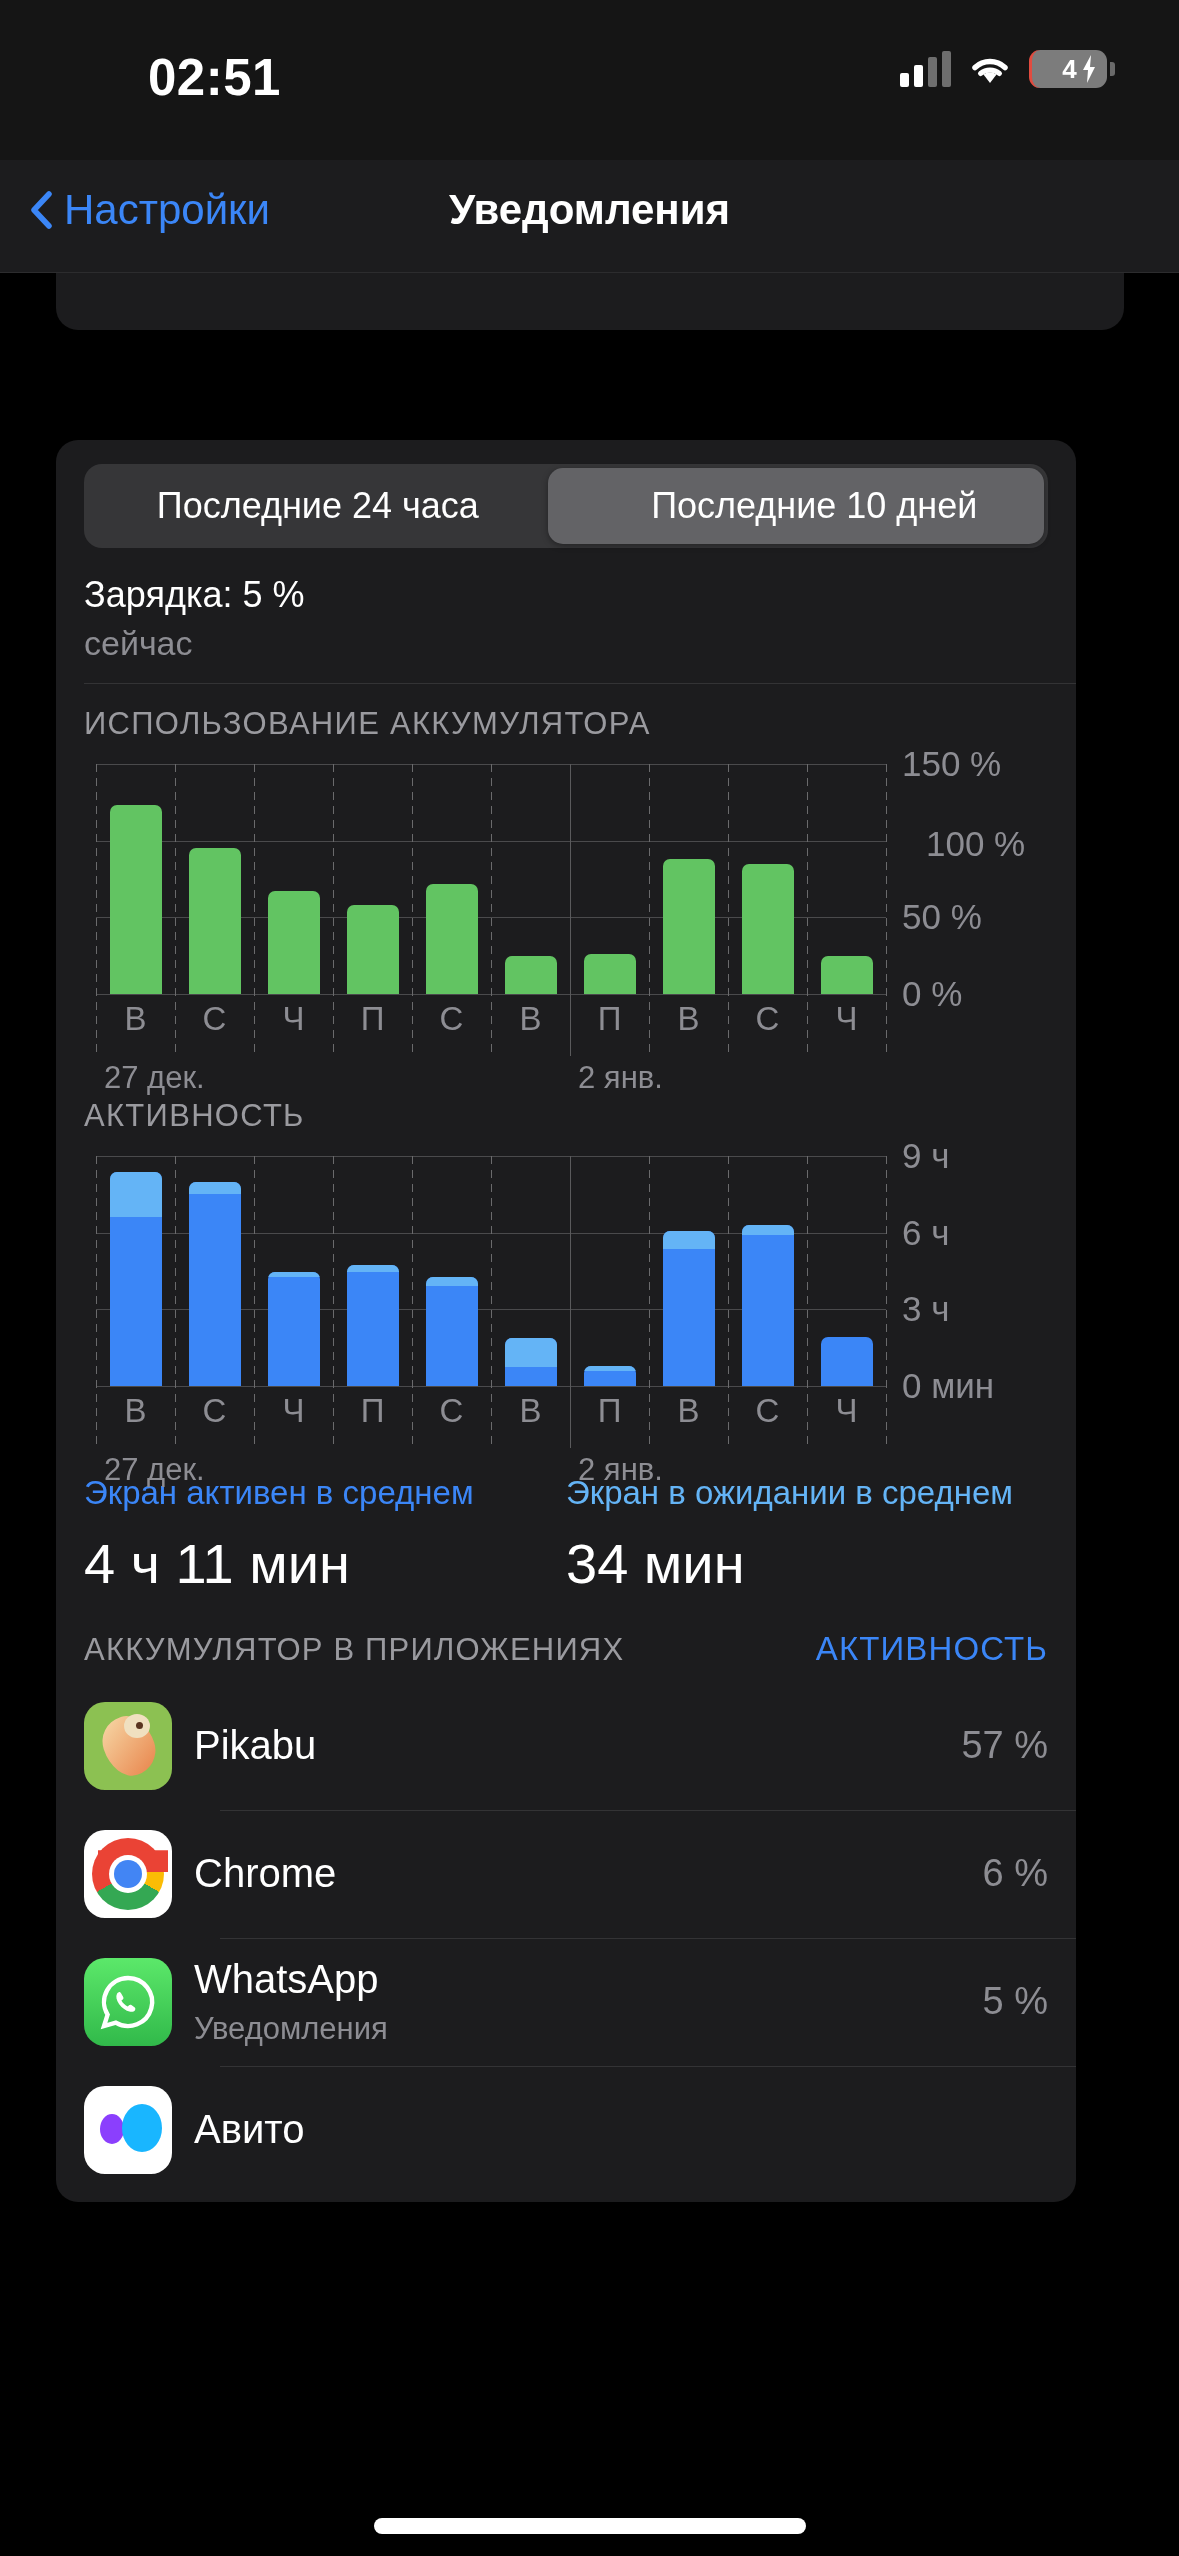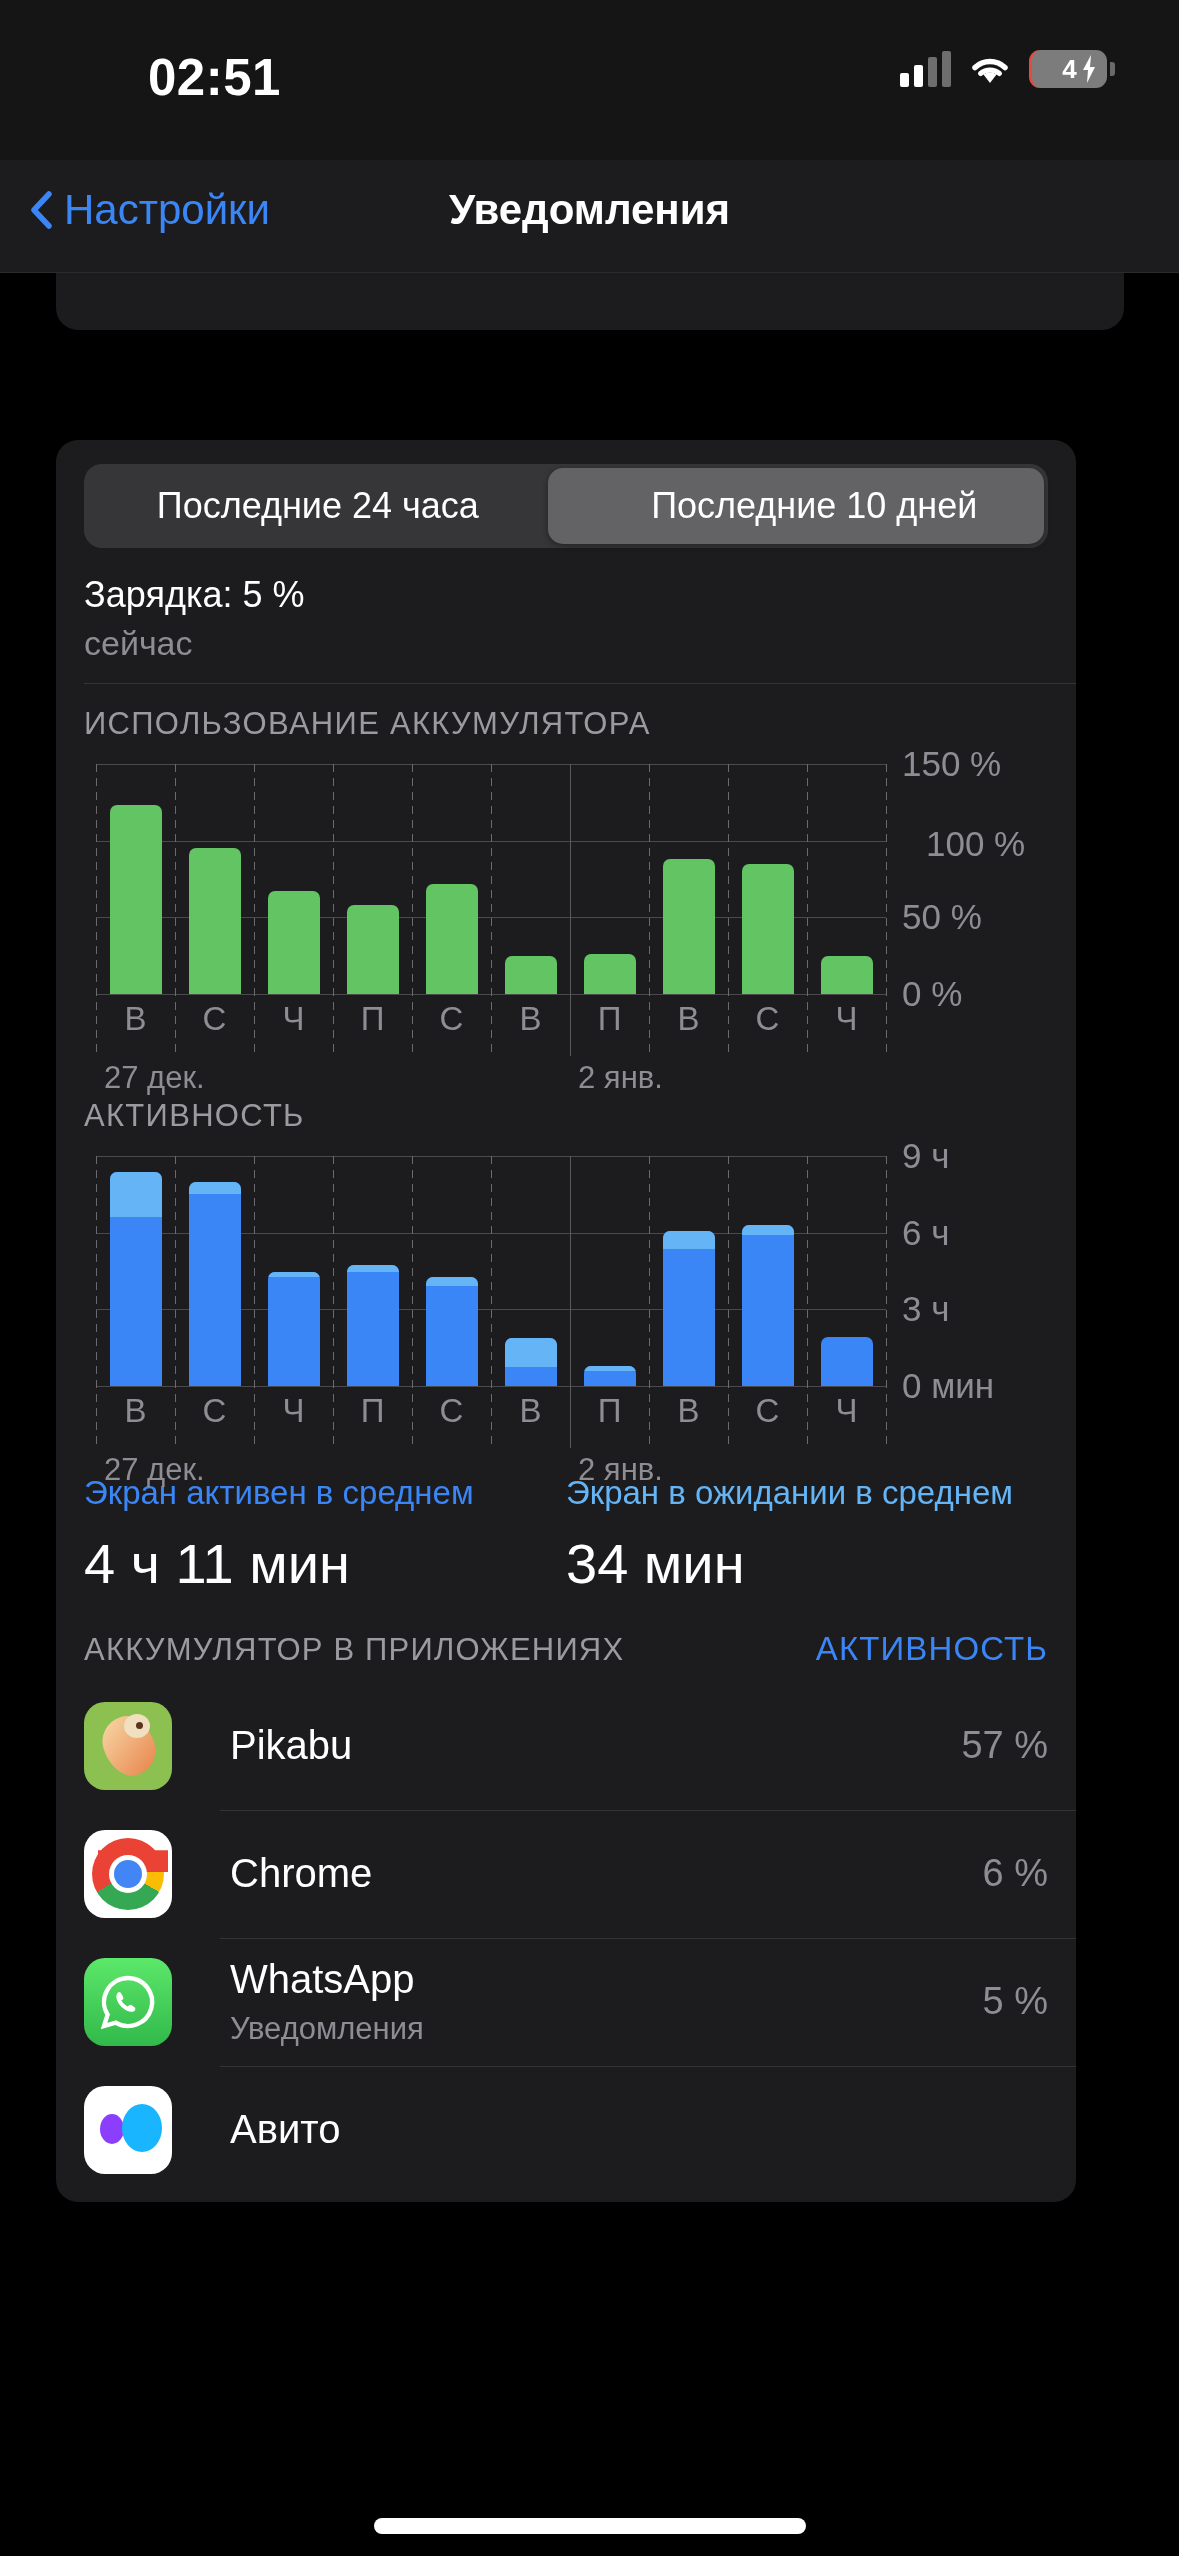--- a/index.html
+++ b/index.html
@@ -137,21 +137,21 @@
   .apps-head-r { font-size:33px; letter-spacing:1.1px; color:#3b86f7; text-transform:uppercase; cursor:pointer; }
 
   .app-row {
     display:flex; align-items:center; padding:18px 28px 18px 28px; min-height:128px;
     position:relative;
   }
   .app-row + .app-row:before {
     content:""; position:absolute; left:164px; right:0; top:0; height:1px; background:#333335;
   }
   .app-icon { width:88px; height:88px; border-radius:21px; flex:none; position:relative; overflow:hidden; }
-  .app-txt { flex:1; margin-left:58px; }
+  .app-txt { flex:1; margin-left:22px; }
   .app-name { font-size:40px; color:#fff; }
   .app-sub { font-size:31px; color:#8d8d93; margin-top:9px; }
   .app-pct { font-size:38px; color:#8d8d93; }
 
   
   .ic-pikabu { background:#8cc152; }
   .ic-pikabu .body {
     position:absolute; left:20px; top:14px; width:50px; height:60px;
     background:linear-gradient(145deg,#f7d9a8,#e8834a);
     border-radius:50% 46% 52% 48% / 42% 58% 42% 58%;

